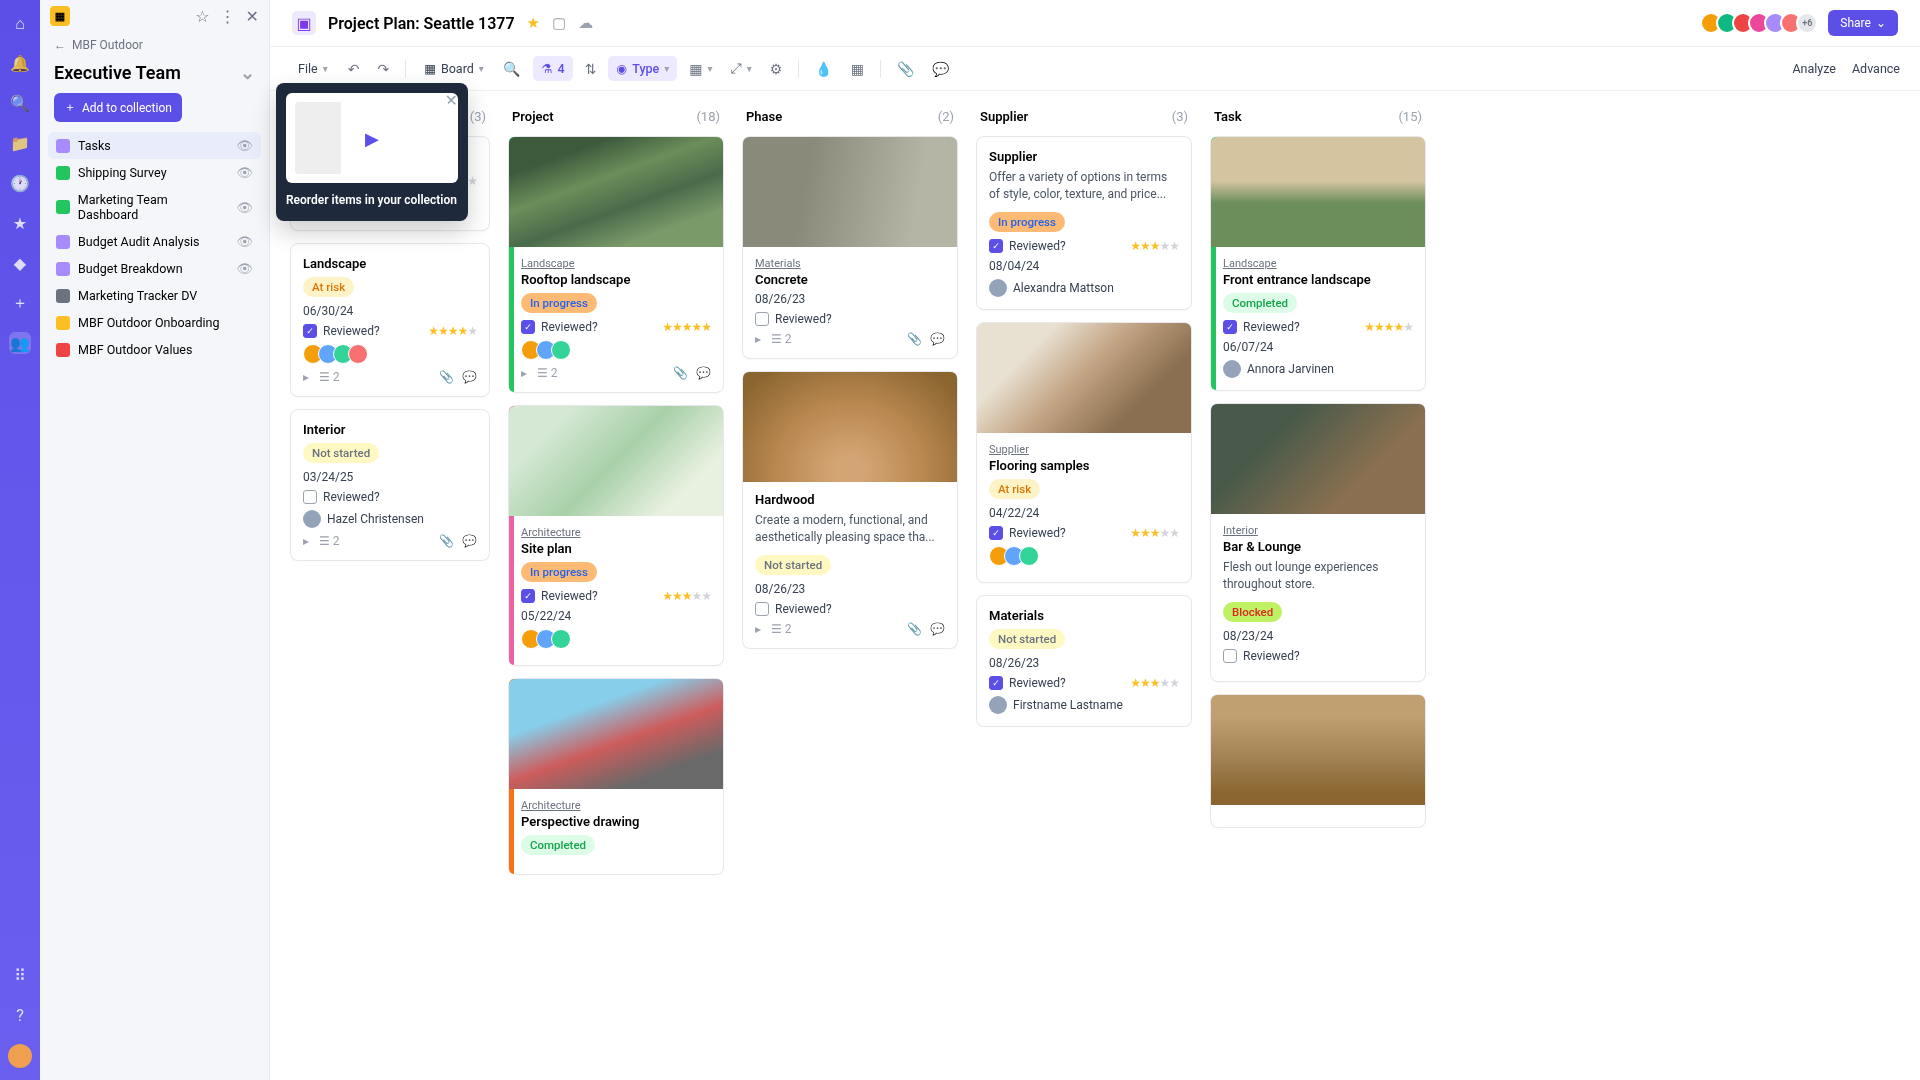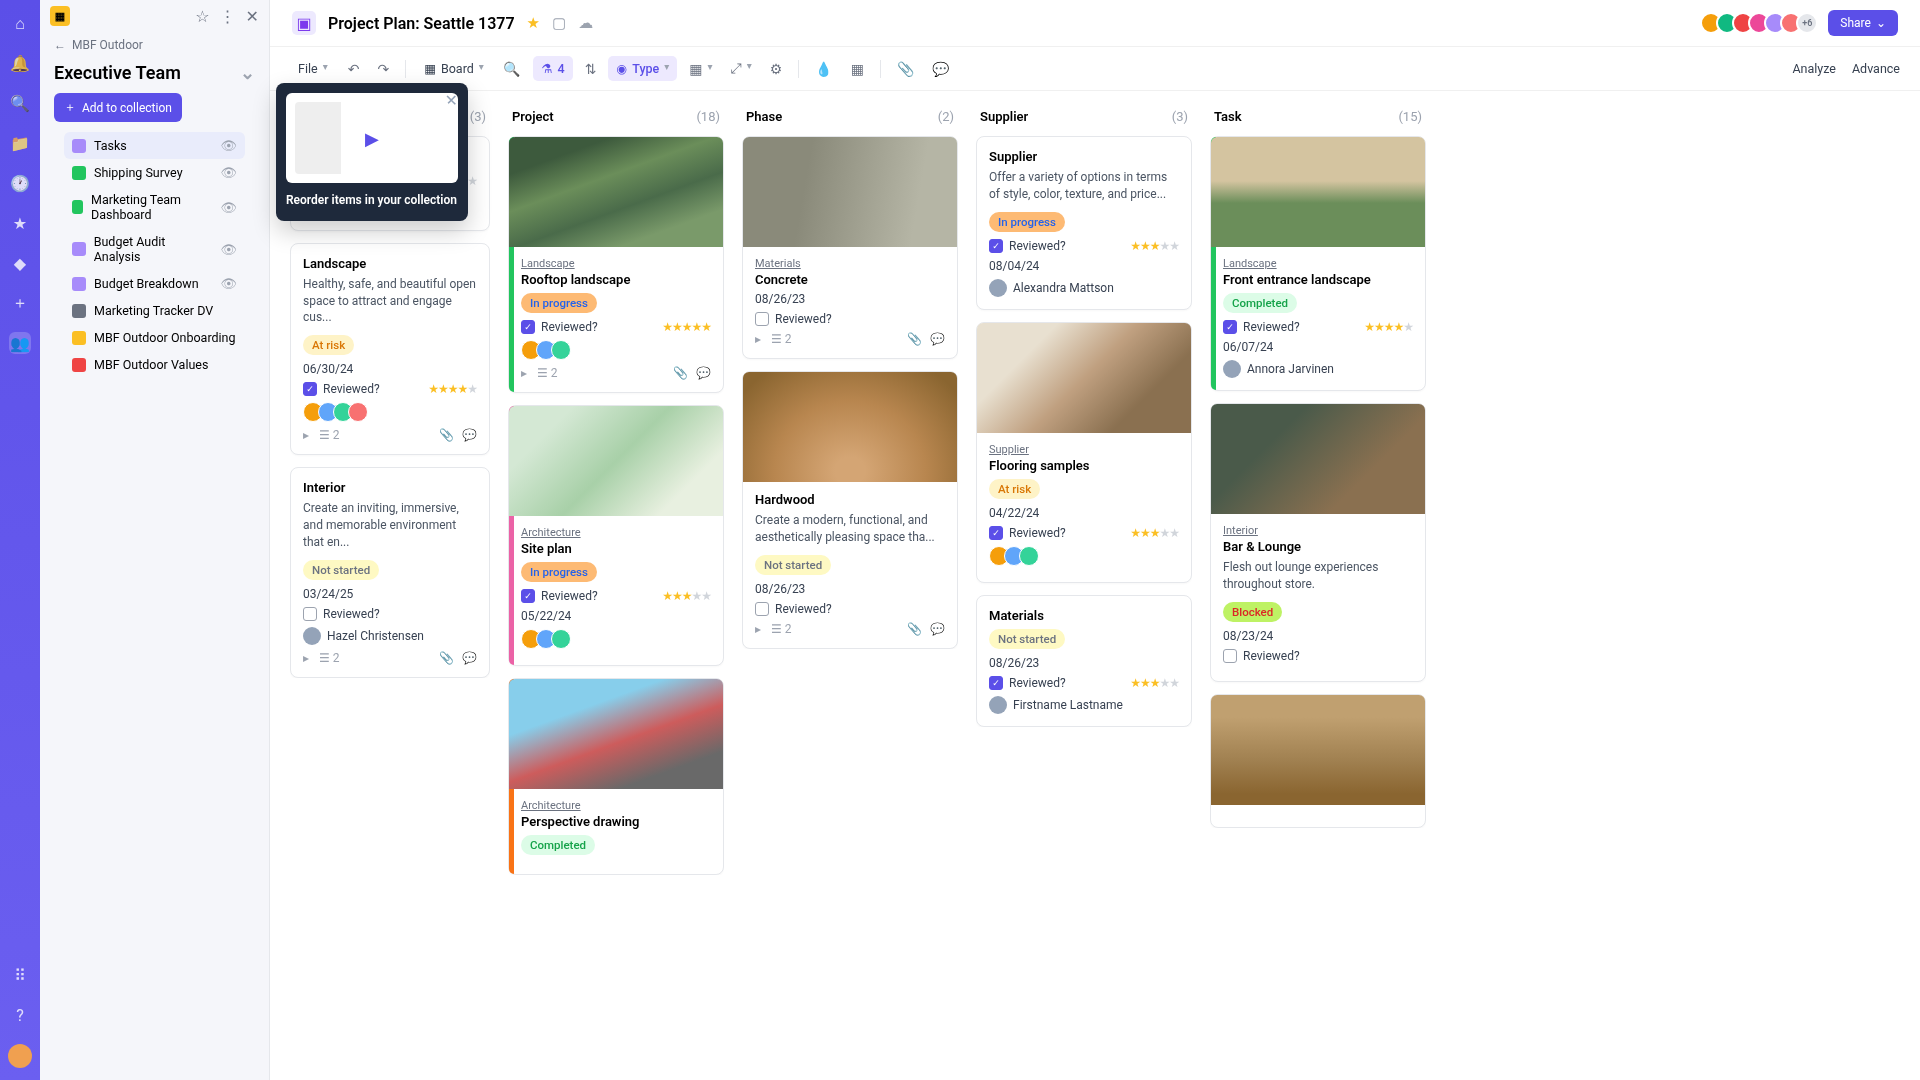--- a/index.html
+++ b/index.html
@@ -12,38 +12,38 @@
 .rail .avatar{width:24px;height:24px;border-radius:50%;background:#f0a050}
 .sidebar{width:230px;background:#f5f6fa;display:flex;flex-direction:column;border-right:1px solid #e5e7eb}
 .sb-tab{display:flex;align-items:center;padding:6px 10px;gap:8px}
 .sb-tab .tab-icon{width:20px;height:20px;background:#fbbf24;border-radius:4px;display:flex;align-items:center;justify-content:center;font-size:11px;font-weight:600}
 .sb-tab .tab-actions{margin-left:auto;display:flex;gap:10px;color:#6b7280}
 .sb-tab .tab-actions span{cursor:pointer}
 .sb-crumb{display:flex;align-items:center;gap:6px;padding:6px 14px;font-size:12px;color:#6b7280}
 .sb-title{display:flex;align-items:center;padding:4px 14px 10px;font-size:18px;font-weight:600}
 .sb-title .chev{margin-left:auto;color:#9ca3af}
 .sb-add{margin:0 14px 10px;background:#5B4FE8;color:#fff;border:none;border-radius:6px;padding:6px 10px;font-size:12px;display:flex;align-items:center;gap:6px;cursor:pointer;width:fit-content}
-.sb-list{padding:0 24px}
+.sb-list{padding:0 8px}
 .sb-item{display:flex;align-items:center;gap:8px;padding:6px 8px;border-radius:6px;font-size:12.5px;cursor:pointer}
 .sb-item.active{background:#e9ecfb}
 .sb-item .ico{width:14px;height:14px;border-radius:3px;display:inline-block}
 .sb-item .eye{margin-left:auto;color:#9ca3af;font-size:13px}
 .main{flex:1;display:flex;flex-direction:column;background:#fff;min-width:0}
 .topbar{display:flex;align-items:center;padding:10px 22px;gap:12px;border-bottom:1px solid #f0f0f0}
 .tb-icon{width:24px;height:24px;background:#ede9fe;border-radius:5px;display:flex;align-items:center;justify-content:center;color:#7c3aed}
 .tb-title{font-size:16px;font-weight:600}
 .tb-star{color:#fbbf24;font-size:15px}
 .tb-act{color:#9ca3af;font-size:15px;cursor:pointer}
 .topbar .right{margin-left:auto;display:flex;align-items:center;gap:10px}
 .avatar-stack{display:flex}
 .avatar-stack .av{width:22px;height:22px;border-radius:50%;border:2px solid #fff;margin-left:-6px;background:#888}
 .avatar-stack .more{background:#e5e7eb;color:#6b7280;font-size:9px;display:flex;align-items:center;justify-content:center;font-weight:600}
 .share-btn{background:#5B4FE8;color:#fff;border:none;border-radius:6px;padding:6px 12px;font-size:12px;display:flex;align-items:center;gap:5px;cursor:pointer}
 .toolbar{display:flex;align-items:center;padding:8px 20px;gap:6px;border-bottom:1px solid #f0f0f0}
-.tb-btn{display:flex;gap:5px;padding:5px 8px;border-radius:5px;font-size:12.5px;color:#374151;cursor:pointer}
+.tb-btn{display:flex;align-items:center;gap:5px;padding:5px 8px;border-radius:5px;font-size:12.5px;color:#374151;cursor:pointer}
 .tb-btn.icon{padding:5px 6px;font-size:14px;color:#6b7280}
 .tb-btn.pill{background:#ede9fe;color:#5B4FE8;font-weight:500}
 .tb-btn .chev{font-size:10px;color:#9ca3af}
 .tb-sep{width:1px;height:18px;background:#e5e7eb;margin:0 4px}
 .tb-right{margin-left:auto;display:flex;gap:16px;font-size:12.5px;color:#374151}
 .tb-right span{cursor:pointer}
 .board{flex:1;display:flex;gap:18px;padding:14px 20px;overflow:hidden;position:relative}
 .col{width:216px;display:flex;flex-direction:column;flex-shrink:0}
 .col-head{display:flex;align-items:center;padding:4px 4px 12px;font-size:13px;font-weight:600}
 .col-head .cnt{margin-left:auto;color:#9ca3af;font-weight:400}
@@ -243,38 +243,38 @@
                 <span>Reviewed?</span>
                 <span class="stars">★★★<span class="e">★</span><span class="e">★</span></span>
               </div>
               <div class="avs">
                 <span class="av" style="background:#f59e0b"></span>
                 <span class="av" style="background:#60a5fa"></span>
                 <span class="av" style="background:#34d399"></span>
                 <span class="av" style="background:#f87171"></span>
               </div>
             </div>
-            <div class="card"><div class="card-title">Landscape</div><div class="card-desc">Healthy, safe, and beautiful open space to attract and engage cus...</div><span class="tag risk">At risk</span><br><div class="date">06/30/24</div><div class="chk-row">
+            <div class="card"><div class="card-title">Landscape</div><span class="tag risk">At risk</span><br><div class="date">06/30/24</div><div class="chk-row">
                 <span class="chk on">✓</span>
                 <span>Reviewed?</span>
                 <span class="stars">★★★★<span class="e">★</span></span>
               </div><div class="avs">
                 <span class="av" style="background:#f59e0b"></span>
                 <span class="av" style="background:#60a5fa"></span>
                 <span class="av" style="background:#34d399"></span>
                 <span class="av" style="background:#f87171"></span>
               </div><div class="foot">
                 <span>▸</span>
                 <span>☰ 2</span>
                 <span class="r">
                   <span>📎</span>
                   <span>💬</span>
                 </span>
               </div></div>
-            <div class="card"><div class="card-title">Interior</div><div class="card-desc">Create an inviting, immersive, and memorable environment that en...</div><span class="tag notstart">Not started</span><br><div class="date">03/24/25</div><div class="chk-row">
+            <div class="card"><div class="card-title">Interior</div><span class="tag notstart">Not started</span><br><div class="date">03/24/25</div><div class="chk-row">
                 <span class="chk "></span>
                 <span>Reviewed?</span>
               </div><div class="assignee">
                 <span class="av"></span>
                 <span>Hazel Christensen</span>
               </div><div class="foot">
                 <span>▸</span>
                 <span>☰ 2</span>
                 <span class="r">
                   <span>📎</span>

